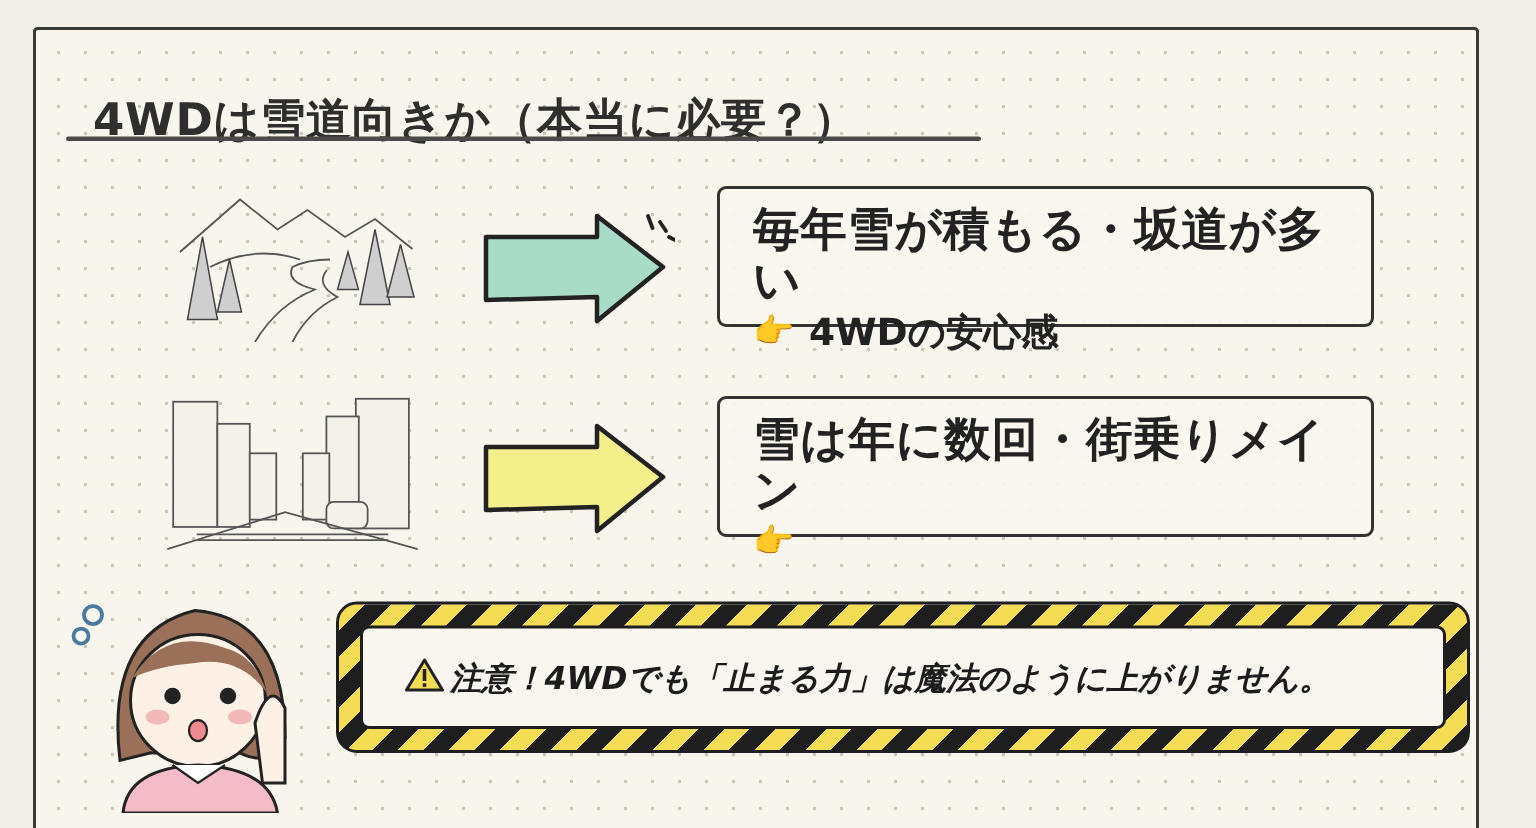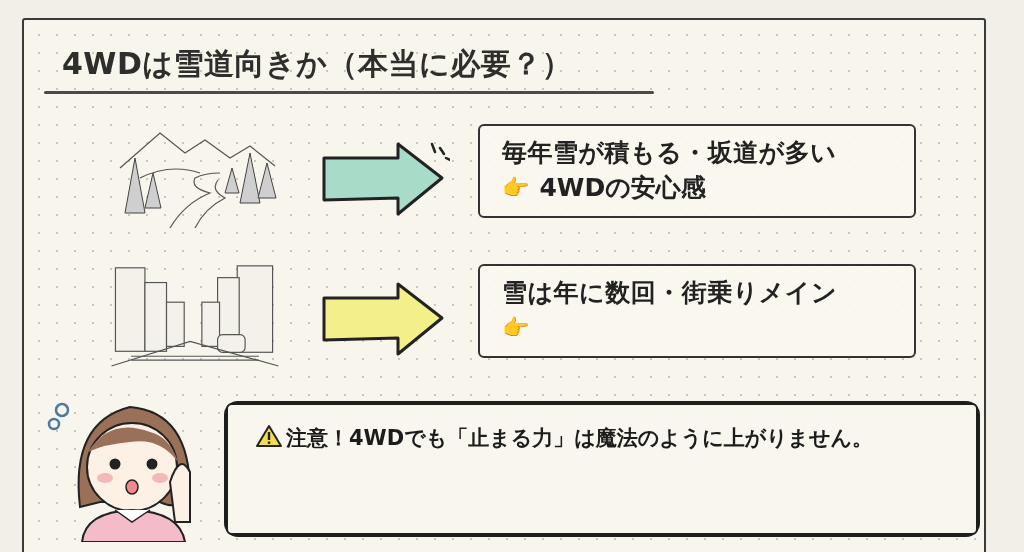--- a/index.html
+++ b/index.html
@@ -12,46 +12,47 @@
   .frame {
     position:absolute; left:22px; top:18px; width:964px; height:560px;
     border:2px solid #3a3a38; border-radius:3px;
     background-color:#f7f5ec;
     background-image: radial-gradient(circle, #c9c6ba 1px, transparent 1.4px);
     background-size:18px 18px;
     background-position:6px 6px;
     box-sizing:border-box;
   }
   .title {
-    position:absolute; left:62px; top:44px;
+    position:absolute; left:62px; top:60px;
     font-size:30px; font-weight:bold; color:#2e2e2c; letter-spacing:0.5px;
   }
   .title-underline {
     position:absolute; left:44px; top:91px; width:610px; height:3px;
     background:#4a4a48; border-radius:2px;
   }
   .scene {
     position:absolute; width:170px; height:110px;
   }
   .arrow { position:absolute; }
   .card {
     position:absolute; left:478px; width:438px; height:94px;
     border:2.5px solid #333; border-radius:6px; box-sizing:border-box;
     background-color:rgba(248,246,238,0.92);
     padding:10px 0 0 22px;
   }
-  .card .line1 { font-size:25px; font-weight:bold; color:#222; line-height:34px; letter-spacing:0.5px;}
+  .card .line1 { font-size:31px; font-weight:bold; color:#222; line-height:34px; letter-spacing:0.5px;}
   .card .line2 { font-size:25px; font-weight:bold; color:#222; line-height:36px; display:flex; align-items:center;}
   .hand { font-size:22px; margin-right:10px; color:#e0a450; }
 
   .warning {
-    position:absolute; left:224px; top:401px; width:756px; height:136px;
-    border-radius:14px; box-sizing:border-box; 
+    position:absolute; left:224px; top:401px; width:756px; height:101px;
+    border-radius:14px; box-sizing:border-box; padding:14px;
     background: repeating-linear-gradient(-45deg, #1e1e1e 0 12px, #f4dc55 12px 24px);
     border:2px solid #1e1e1e;
+    font-style:italic;
   }
   .warning-inner {
     width:100%; height:100%; box-sizing:border-box;
     background:#f8f6ee; border:2.5px solid #1e1e1e; border-radius:6px;
     padding:14px 0 0 28px;
   }
   .warn-line { font-size:21px; font-weight:bold; color:#1c1c1c; line-height:38px; white-space:nowrap; }
   .warn-icon { display:inline-block; vertical-align:-3px; margin-right:4px;}
   .hl { background:linear-gradient(transparent 8%, #f6f07a 8%, #f6f07a 92%, transparent 92%); padding:0 4px; font-size:23px; border-radius:4px;}
   .girl { position:absolute; left:40px; top:382px; }

